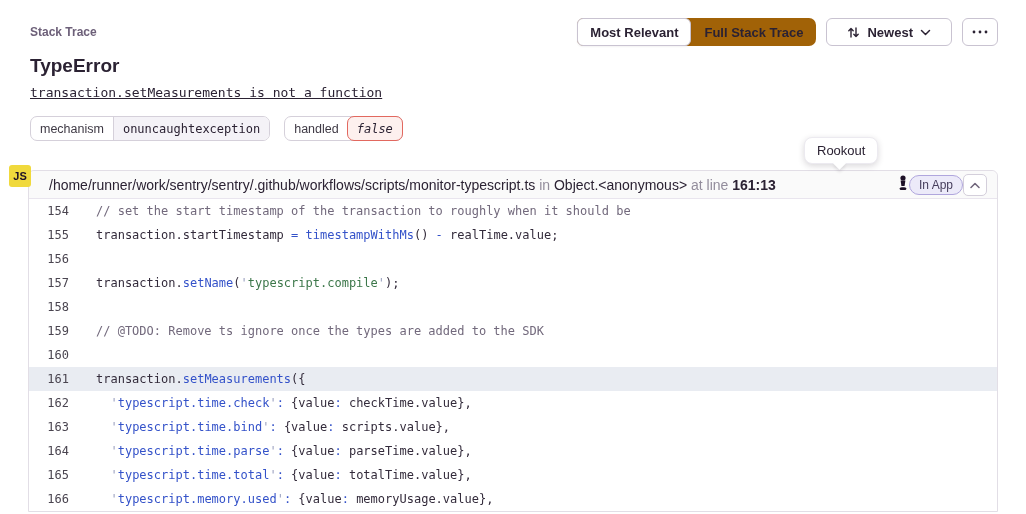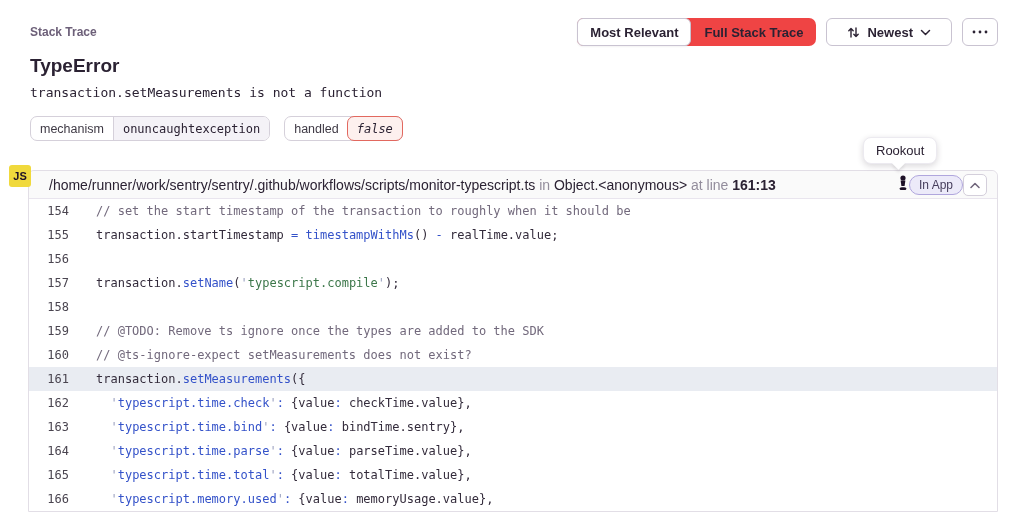--- a/index.html
+++ b/index.html
@@ -1,27 +1,27 @@
 <!DOCTYPE html>
 <html><head>
 <meta charset="utf-8">
 <style>
   html,body{margin:0;padding:0;}
   body{
     width:1026px;height:514px;position:relative;overflow:hidden;
     background:#ffffff;font-family:"Liberation Sans",sans-serif;color:#2b2233;
   }
-  .mono{font-family:"DejaVu Sans Mono",monospace;}
+  .mono{font-family:"DejaVu Sans Mono",monospace;text-decoration:underline;}
 
   
   .topbar{position:absolute;left:30px;right:28px;top:18px;height:28px;
     display:flex;justify-content:space-between;align-items:center;}
   .section-title{font-size:12px;font-weight:700;color:#6d6079;text-align:center;}
   .controls{display:flex;align-items:center;gap:10px;}
-  .segmented{display:flex;align-items:center;background:#ef4444;border-radius:7px;height:28px;}
+  .segmented{display:flex;align-items:center;background:#a16207;border-radius:7px;height:28px;}
   .seg{height:28px;display:flex;align-items:center;padding:0 12px;font-size:13px;
     font-weight:700;color:#2b2233;border-radius:6px;border:1px solid transparent;
     background:transparent;cursor:pointer;box-sizing:border-box;white-space:nowrap;}
   .seg.active{background:#ffffff;border:1px solid #c9c3d1;box-shadow:0 1px 2px rgba(43,34,51,.06);}
   .btn{height:28px;display:flex;align-items:center;gap:7px;background:#fff;
     border:1px solid #c9c3d1;border-radius:6px;padding:0 20px;font-size:13px;
     font-weight:700;color:#2b2233;box-sizing:border-box;cursor:pointer;}
   .btn svg{display:block;}
   .btn-more{width:36px;justify-content:center;padding:0;}
 
@@ -34,21 +34,21 @@
   .tags{position:absolute;left:30px;top:116px;display:flex;gap:14px;}
   .tag{display:inline-flex;align-items:stretch;border:1px solid #d5d0da;
     border-radius:7px;height:25px;box-sizing:border-box;background:#fff;}
   .tag-key{display:flex;align-items:center;padding:0 9px;font-size:12.5px;color:#3f3a45;}
   .tag-value{display:flex;align-items:center;padding:0 9px;font-size:12px;
     font-family:"DejaVu Sans Mono",monospace;background:#f4f2f7;color:#2b2233;
     border-left:1px solid #d5d0da;border-radius:0 6px 6px 0;}
   .tag-error .tag-value{background:#fdf0ee;border:1px solid #e2685f;border-radius:7px;margin:-1px;font-style:italic;}
 
   
-  .tooltip{position:absolute;left:863px;top:137px;z-index:6;background:#fff;
+  .tooltip{position:absolute;left:804px;top:137px;z-index:6;background:#fff;
     border:1px solid #eceaf0;border-radius:8px;box-shadow:0 2px 6px rgba(43,34,51,.18);
     padding:5px 12px;font-size:13px;color:#2b2233;}
   .tooltip-arrow{position:absolute;left:30px;bottom:-5px;width:9px;height:9px;background:#fff;
     transform:rotate(45deg);box-shadow:2px 2px 3px rgba(43,34,51,.10);}
 
   
   .frame{position:absolute;left:28px;top:170px;width:970px;box-sizing:border-box;
     border:1px solid #e2dee6;border-radius:6px 6px 0 0;background:#fff;}
   .js-badge{position:absolute;left:-20px;top:-6px;width:22px;height:22px;z-index:2;
     background:#f0d93c;color:#1d1127;border-radius:3px;font-size:11px;font-weight:700;
@@ -182,33 +182,32 @@
       <div class="code-line">
         <span class="ln">158</span>
         <span class="code-text"></span>
       </div>
       <div class="code-line">
         <span class="ln">159</span>
         <span class="code-text"><span class="tk-comment">// @TODO: Remove ts ignore once the types are added to the SDK</span></span>
       </div>
       <div class="code-line">
         <span class="ln">160</span>
-        <span class="code-text"><span class="tk-comment">// @ts-ignore-expect setMeasurements does not exist?</span></span>
       </div>
       <div class="code-line active">
         <span class="ln">161</span>
         <span class="code-text"><span class="tk-base">transaction.</span><span class="tk-blue">setMeasurements</span><span class="tk-base">({</span></span>
       </div>
       <div class="code-line">
         <span class="ln">162</span>
         <span class="code-text"><span class="tk-base">  </span><span class="tk-quote">'</span><span class="tk-blue">typescript.time.check</span><span class="tk-quote">'</span><span class="tk-blue">:</span><span class="tk-base"> {value</span><span class="tk-blue">:</span><span class="tk-base"> checkTime.value},</span></span>
       </div>
       <div class="code-line">
         <span class="ln">163</span>
-        <span class="code-text"><span class="tk-base">  </span><span class="tk-quote">'</span><span class="tk-blue">typescript.time.bind</span><span class="tk-quote">'</span><span class="tk-blue">:</span><span class="tk-base"> {value</span><span class="tk-blue">:</span><span class="tk-base"> bindTime.sentry},</span></span>
+        <span class="code-text"><span class="tk-base">  </span><span class="tk-quote">'</span><span class="tk-blue">typescript.time.bind</span><span class="tk-quote">'</span><span class="tk-blue">:</span><span class="tk-base"> {value</span><span class="tk-blue">:</span><span class="tk-base"> scripts.value},</span></span>
       </div>
       <div class="code-line">
         <span class="ln">164</span>
         <span class="code-text"><span class="tk-base">  </span><span class="tk-quote">'</span><span class="tk-blue">typescript.time.parse</span><span class="tk-quote">'</span><span class="tk-blue">:</span><span class="tk-base"> {value</span><span class="tk-blue">:</span><span class="tk-base"> parseTime.value},</span></span>
       </div>
       <div class="code-line">
         <span class="ln">165</span>
         <span class="code-text"><span class="tk-base">  </span><span class="tk-quote">'</span><span class="tk-blue">typescript.time.total</span><span class="tk-quote">'</span><span class="tk-blue">:</span><span class="tk-base"> {value</span><span class="tk-blue">:</span><span class="tk-base"> totalTime.value},</span></span>
       </div>
       <div class="code-line">

